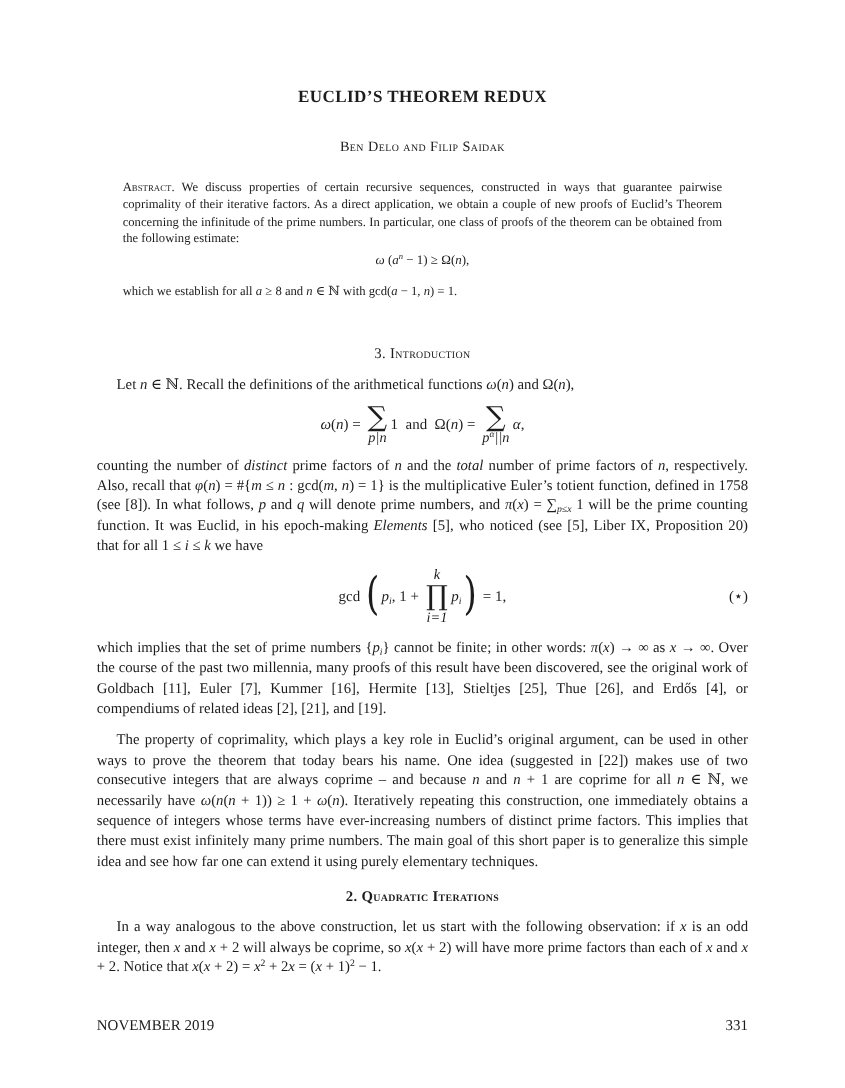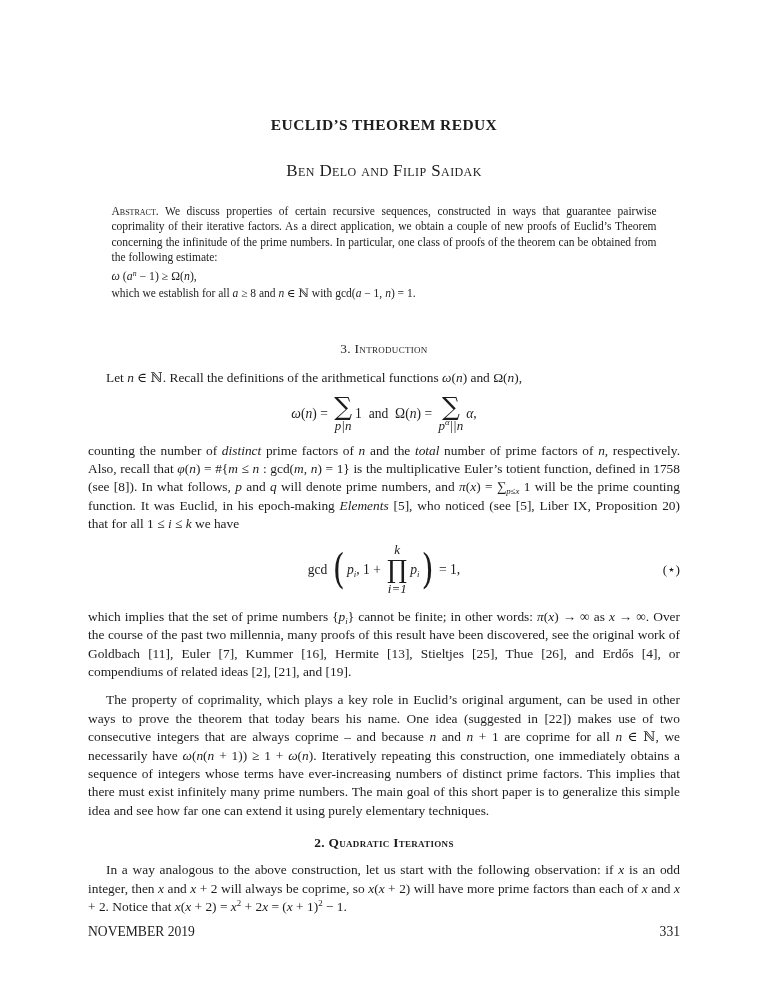--- a/index.html
+++ b/index.html
@@ -1,42 +1,42 @@
 <!DOCTYPE html>
 <html><head>
 <meta charset="utf-8">
 <style>
   html,body{margin:0;padding:0;}
   body{
     width:768px;height:989px;background:#ffffff;color:#1c1c1c;
     font-family:"Liberation Serif","DejaVu Serif",serif;
     position:relative;overflow:hidden;
   }
-  .page{padding:116px 88px 0 88px;width:592px;}
+  .page{padding:80px 88px 0 88px;width:592px;}
   .it{font-style:italic;}
   .sc{font-variant:small-caps;}
   sup,sub{font-size:66%;line-height:0;}
   sub{vertical-align:-0.3em;}
   sup{vertical-align:0.55em;}
 
   .title{
     margin:0;text-align:center;font-size:15.5px;font-weight:bold;
     letter-spacing:0.4px;
   }
   .authors{
     margin-top:27px;text-align:center;font-variant:small-caps;
-    font-size:17px;letter-spacing:0.4px;
+    font-size:13px;letter-spacing:0.4px;
   }
   .abstract{
     width:545px;margin:23px auto 0;font-size:11.5px;line-height:15.4px;
     text-align:justify;
   }
   .abstract p{margin:0;}
   .abs-eq{
-    margin:3px 0 2px;font-size:11.8px;
+    text-align:center;margin:3px 0 14px;font-size:11.8px;
   }
   .sec{
     margin:40px 0 12px;text-align:center;font-weight:normal;
     font-size:13.4px;font-variant:small-caps;letter-spacing:0.3px;
   }
   .sec2{margin:15px 0 10px;font-weight:bold;}
   p.body{
     margin:0;font-size:13.4px;line-height:18.4px;text-align:justify;
   }
   p.ind{text-indent:18px;}

